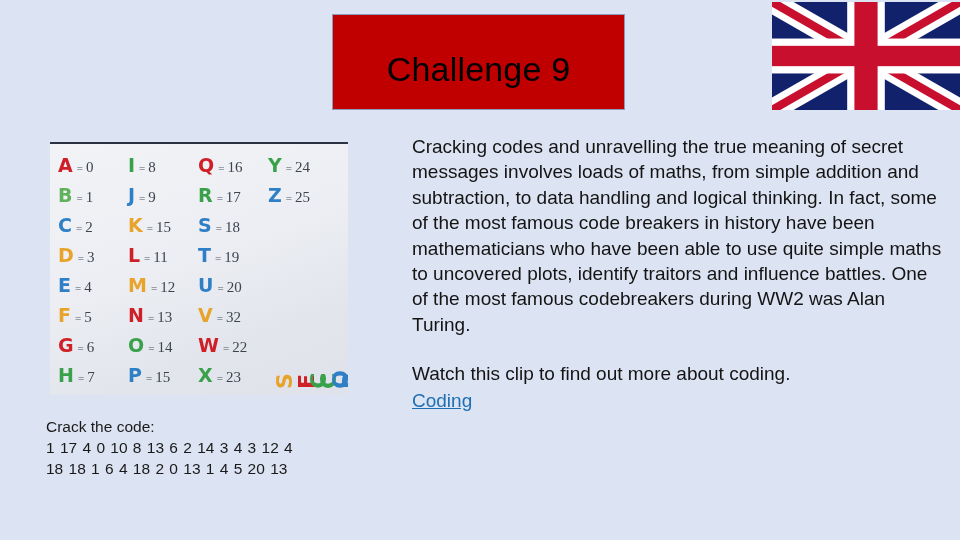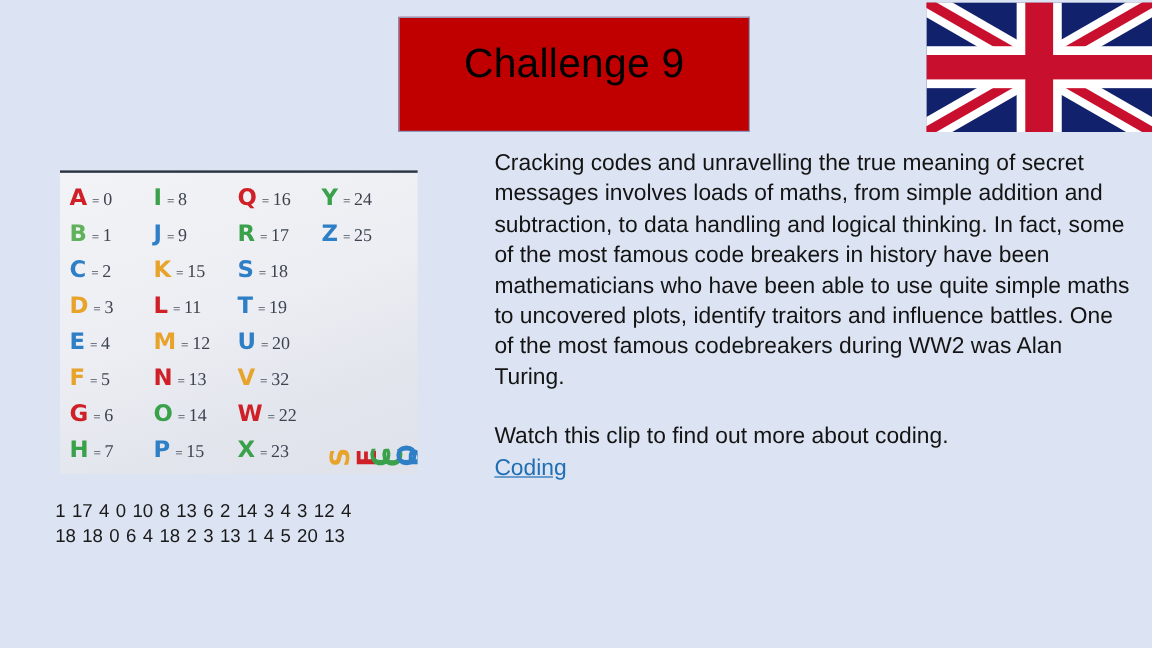--- a/index.html
+++ b/index.html
@@ -26,21 +26,21 @@
     border: 1px solid #8a9bbd;
     box-sizing: border-box;
     display: flex;
     align-items: flex-start;
     justify-content: center;
   }
   #title-text {
     color: #000000;
     font-size: 34px;
     line-height: 40px;
-    padding-top: 18px;
+    padding-top: 34px;
     letter-spacing: 0.2px;
     white-space: nowrap;
   }
 
   
   #flag-wrap {
     position: absolute;
     left: 772px;
     top: 2px;
     width: 188px;
@@ -123,21 +123,21 @@
     color: #1a1a1a;
     font-size: 15.5px;
     line-height: 21px;
   }
   #crack-block .seq { word-spacing: 1px; }
 
   
   #body-text {
     position: absolute;
     left: 412px;
-    top: 124px;
+    top: 134px;
     width: 534px;
     color: #141414;
     font-size: 19px;
     line-height: 25.4px;
   }
   #body-paragraph { margin: 0; }
   #watch-paragraph { margin: 24px 0 0 0; }
   #coding-link {
     display: inline-block;
     margin-top: 1px;
@@ -320,22 +320,23 @@
         </div>
       <div class="vert-word" id="vert-codes">
           <span style="color: rgb(58, 161, 75);">C</span>
           <span style="color: rgb(47, 127, 198);">O</span>
         </div>
     </div>
   </div>
 </div>
 
 <div id="crack-block">
+  <div>Crack the code:</div>
   <div class="seq">1 17 4 0 10 8 13 6 2 14 3 4 3 12 4</div>
-  <div class="seq">18 18 0 6 4 18 2 3 13 1 4 5 20 13</div>
+  <div class="seq">18 18 1 6 4 18 2 0 13 1 4 5 20 13</div>
 </div>
 
 <div id="body-text">
   <p id="body-paragraph">Cracking codes and unravelling the true meaning of secret messages involves loads of maths, from simple addition and subtraction, to data handling and logical thinking. In fact, some of the most famous code breakers in history have been mathematicians who have been able to use quite simple maths to uncovered plots, identify traitors and influence battles. One of the most famous codebreakers during WW2 was Alan Turing.</p>
   <p id="watch-paragraph">
     <span>Watch this clip to find out more about coding.</span><br>
     <a id="coding-link" href="#">Coding</a>
   </p>
 </div>
 

